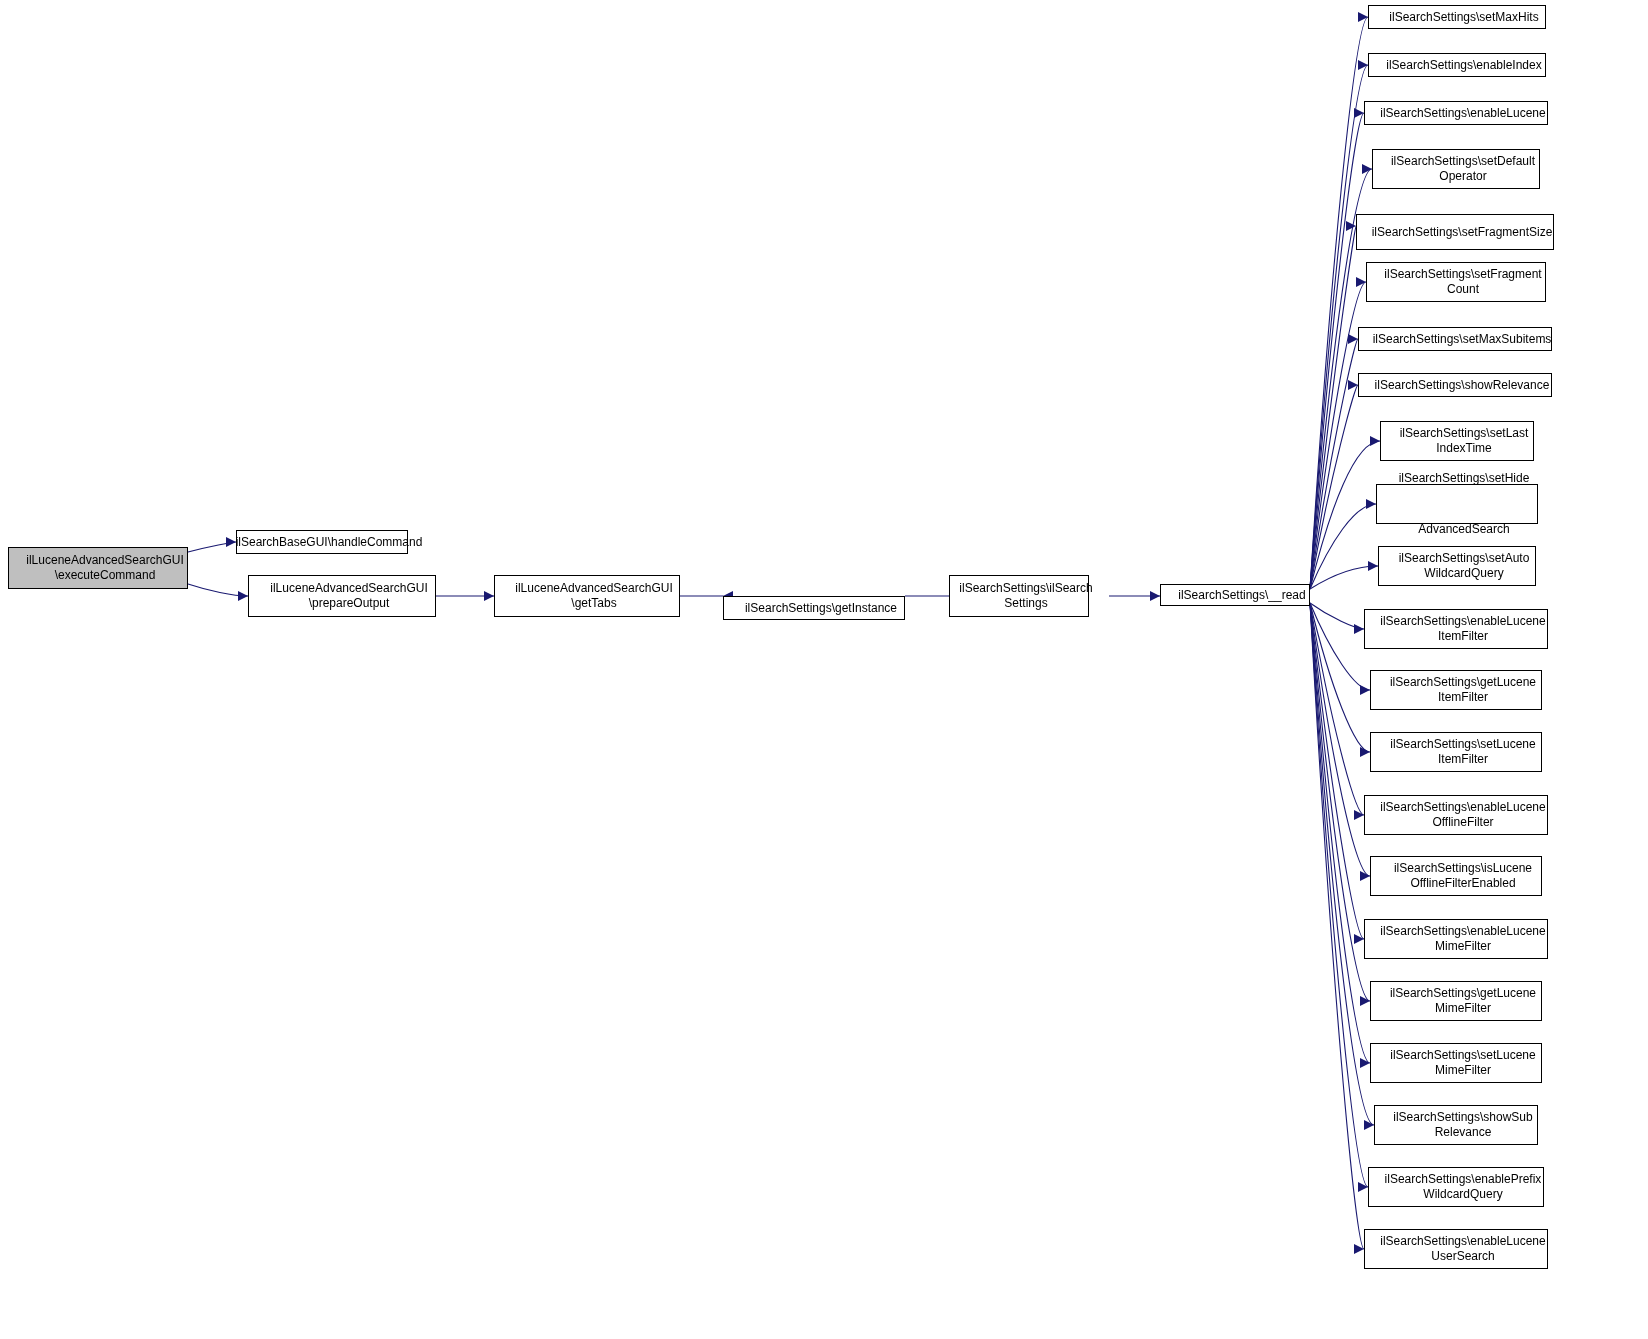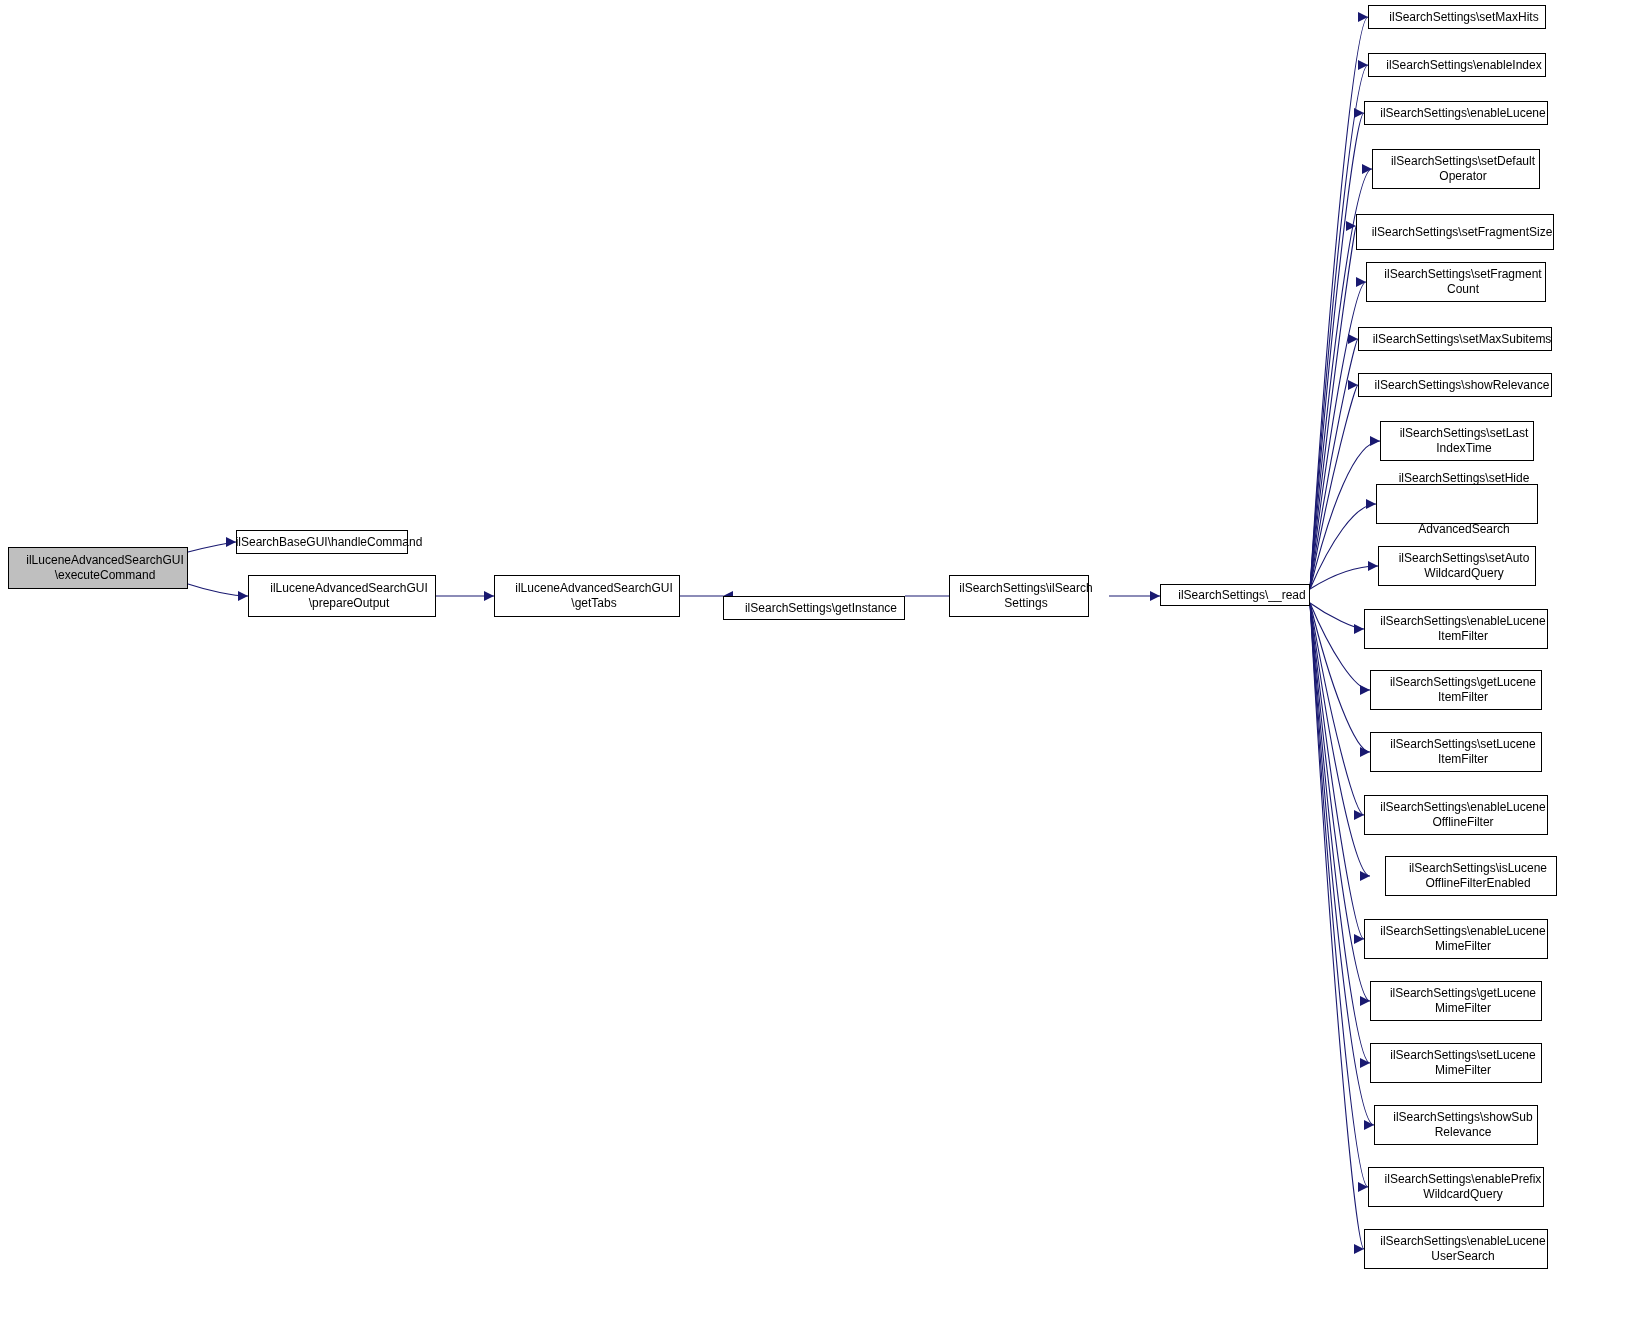--- a/index.html
+++ b/index.html
@@ -146,21 +146,21 @@
         <div class="line">ItemFilter</div>
       </div>
       <div class="node" style="left: 1370px; top: 732px; width: 172px; height: 40px;">
         <div class="line">ilSearchSettings\setLucene</div>
         <div class="line">ItemFilter</div>
       </div>
       <div class="node" style="left: 1364px; top: 795px; width: 184px; height: 40px;">
         <div class="line">ilSearchSettings\enableLucene</div>
         <div class="line">OfflineFilter</div>
       </div>
-      <div class="node" style="left: 1370px; top: 856px; width: 172px; height: 40px; margin-left: 15px;">
+      <div class="node" style="left: 1370px; top: 856px; width: 172px; height: 40px;">
         <div class="line">ilSearchSettings\isLucene</div>
         <div class="line">OfflineFilterEnabled</div>
       </div>
       <div class="node" style="left: 1364px; top: 919px; width: 184px; height: 40px;">
         <div class="line">ilSearchSettings\enableLucene</div>
         <div class="line">MimeFilter</div>
       </div>
       <div class="node" style="left: 1370px; top: 981px; width: 172px; height: 40px;">
         <div class="line">ilSearchSettings\getLucene</div>
         <div class="line">MimeFilter</div>

